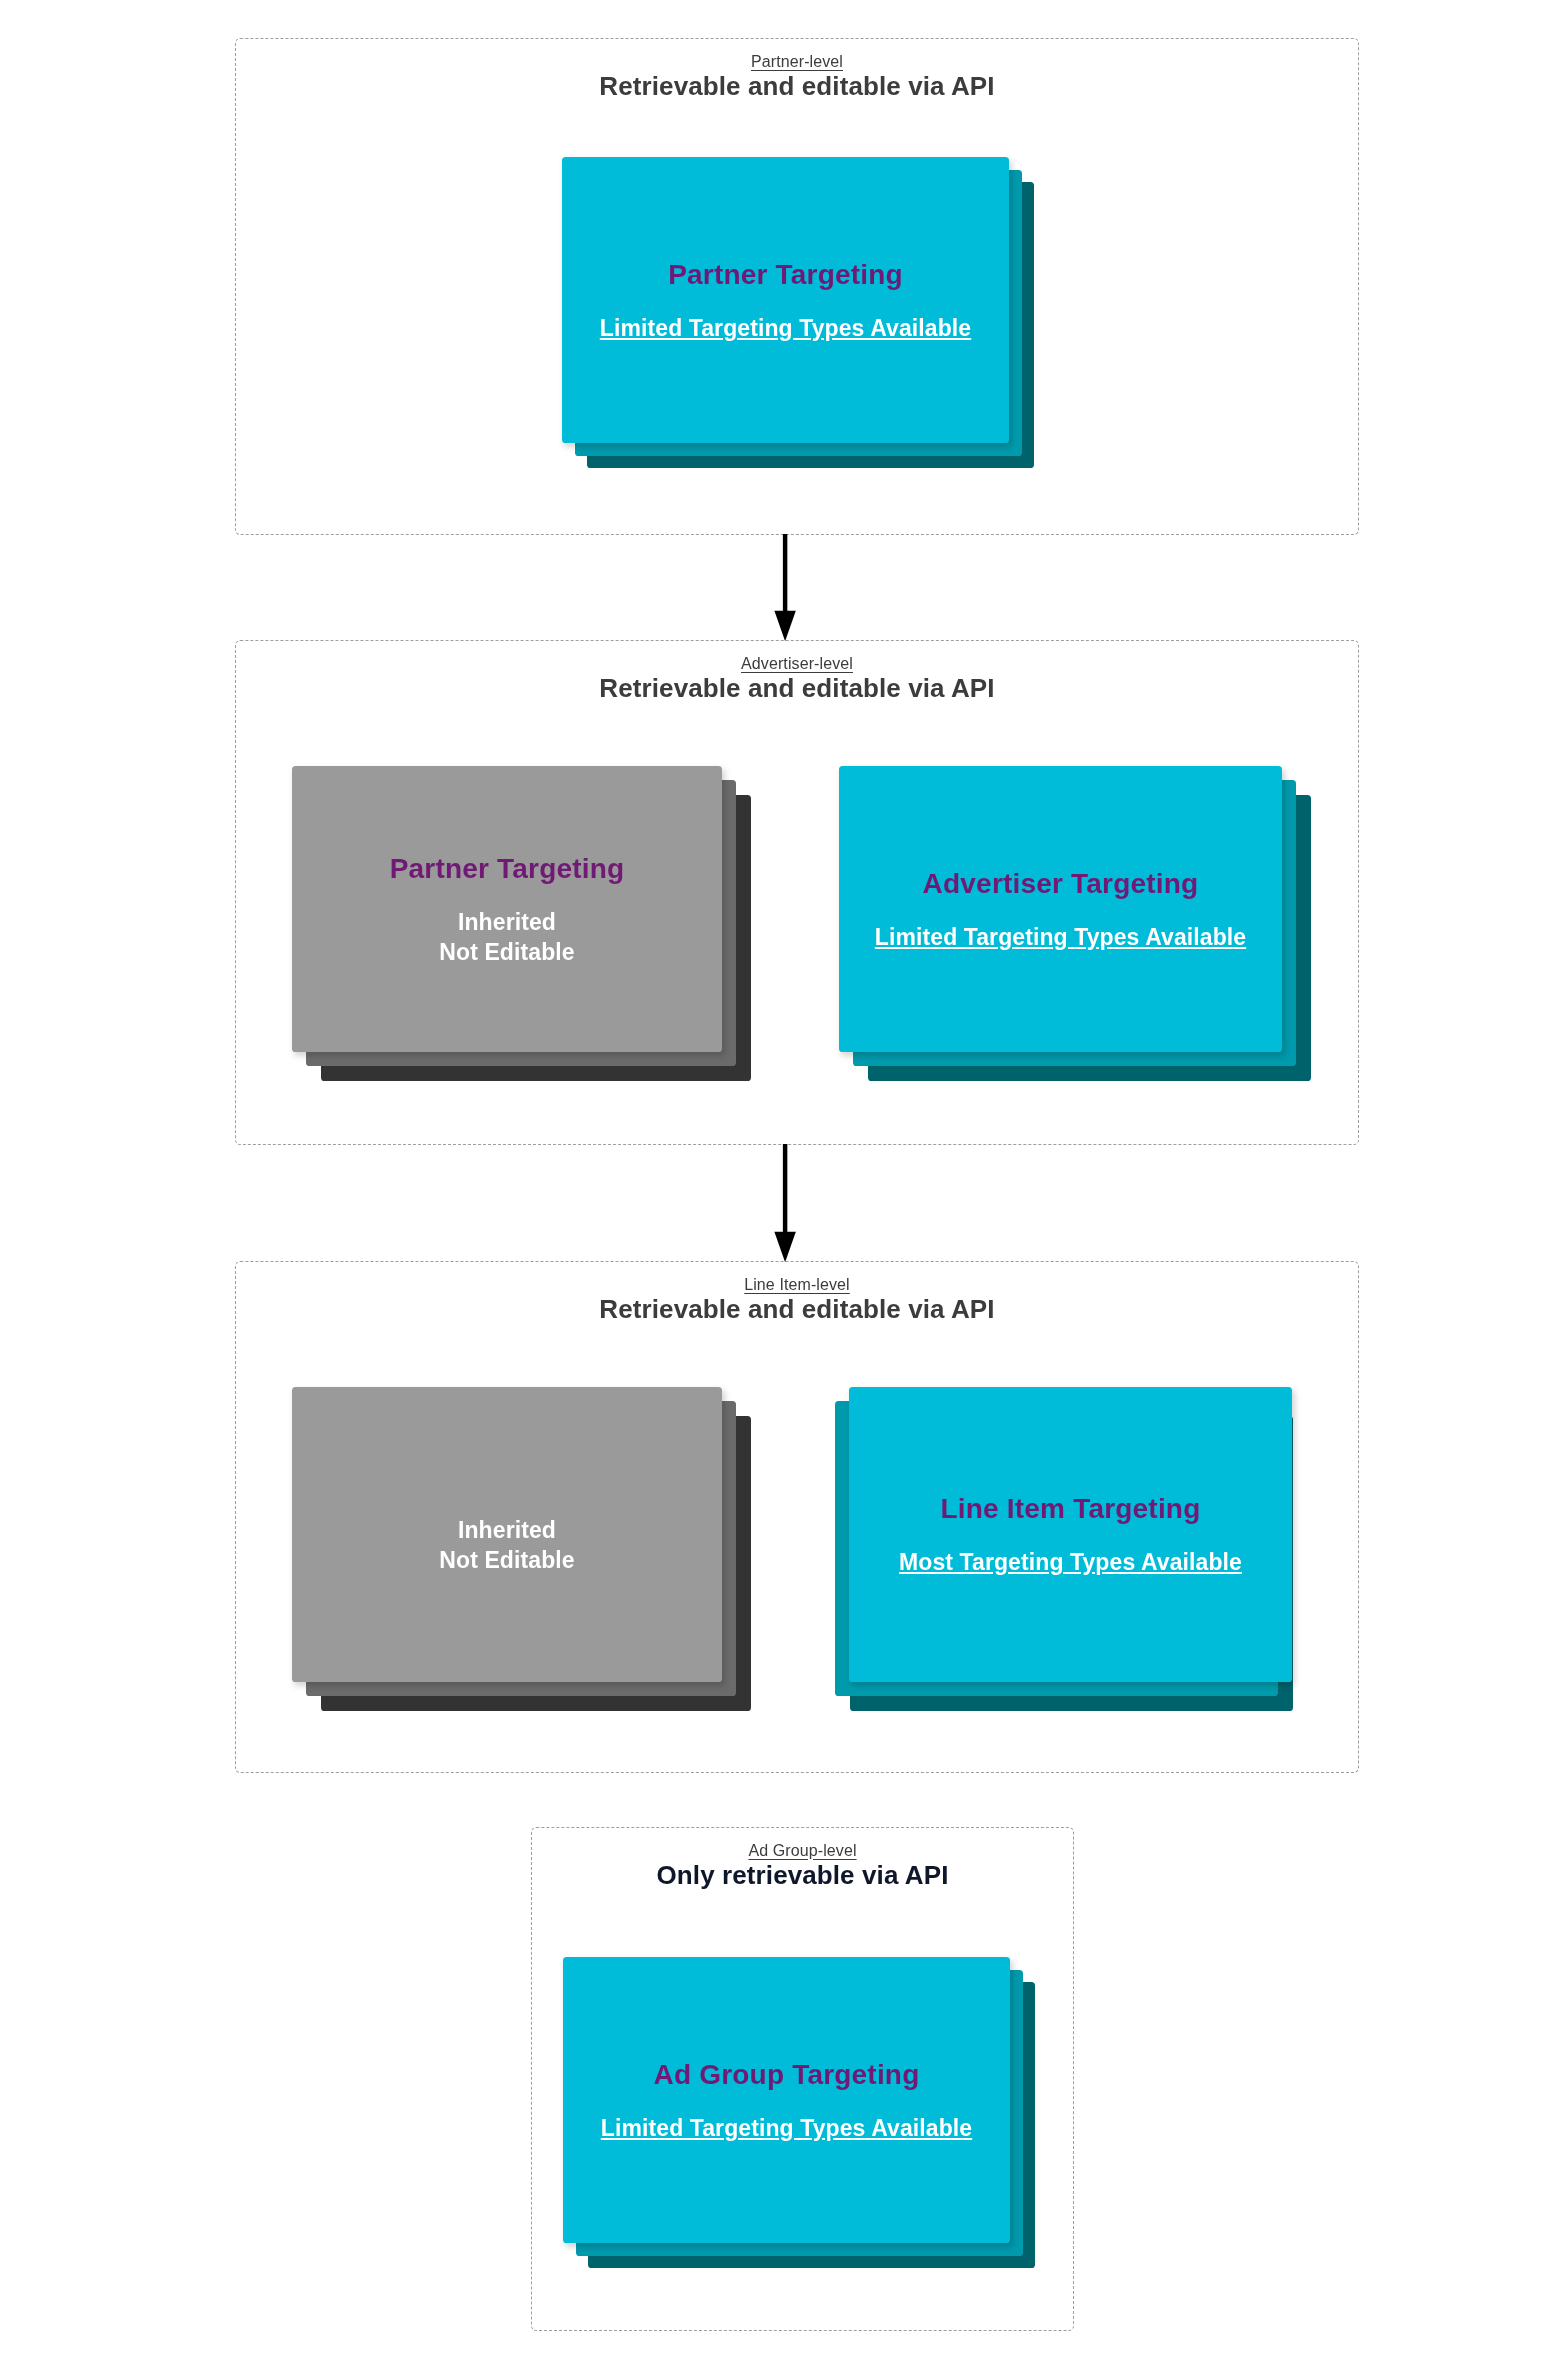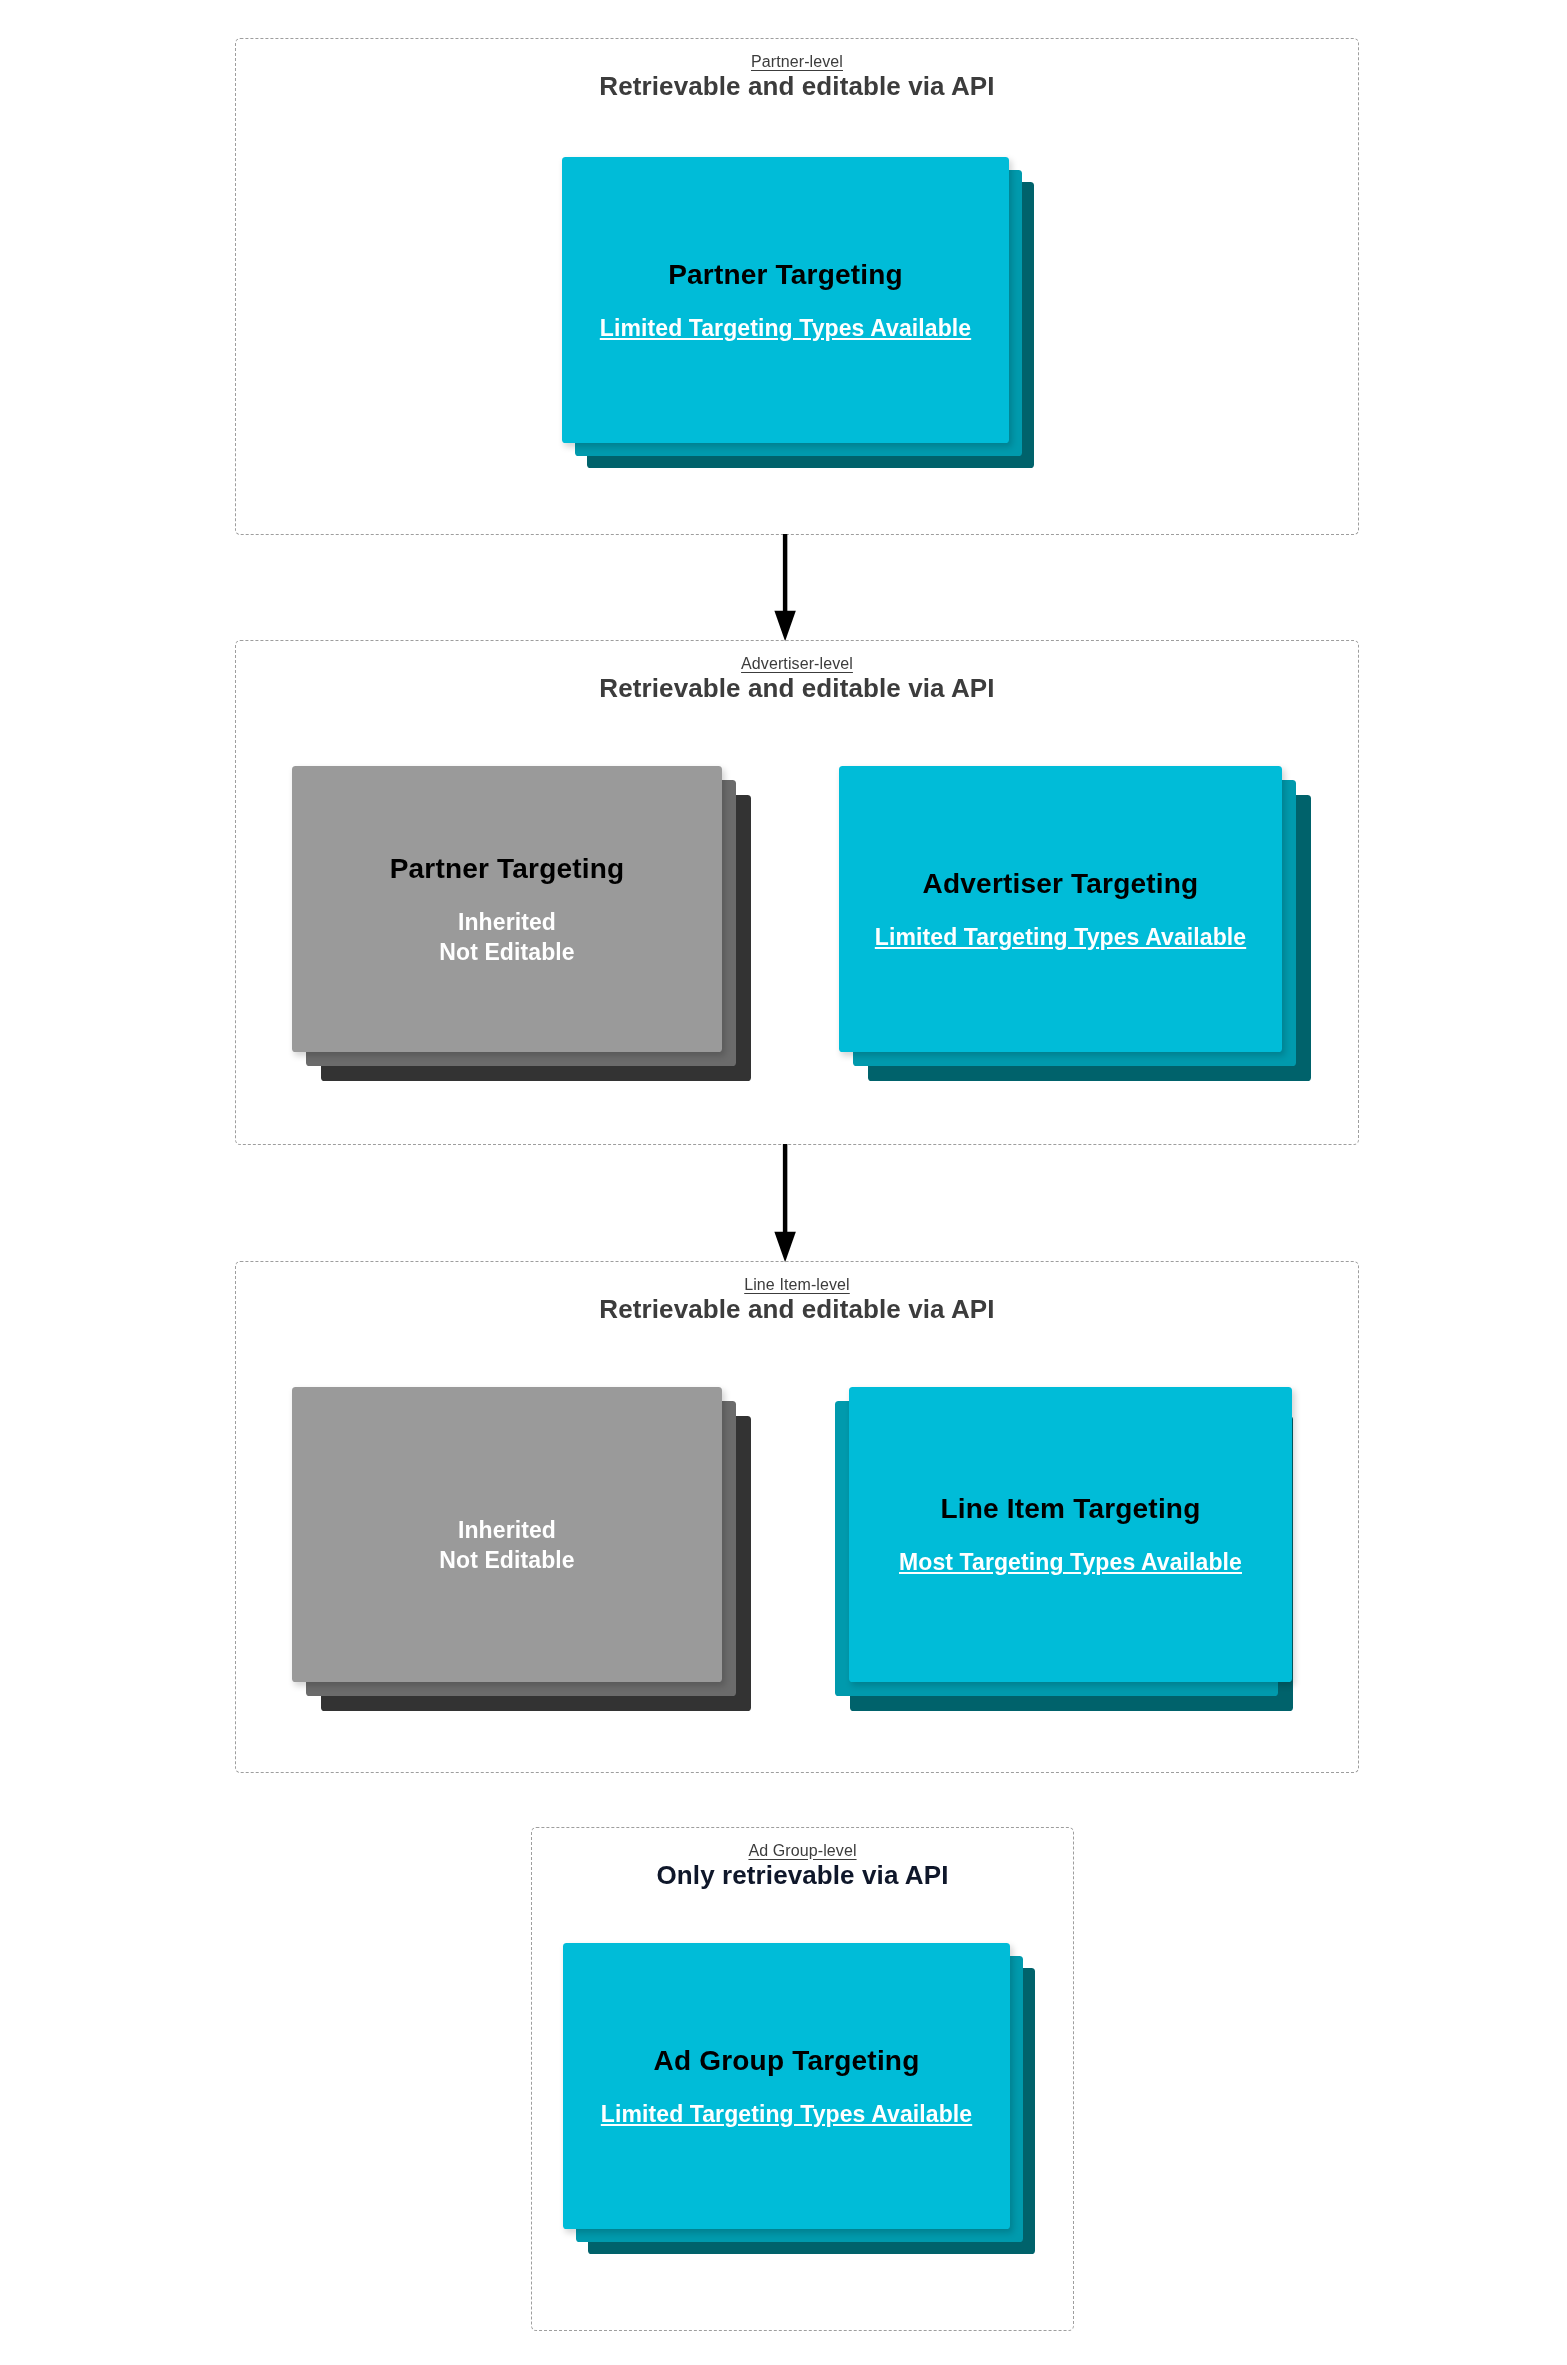--- a/index.html
+++ b/index.html
@@ -56,21 +56,21 @@
     display:flex;
     flex-direction:column;
     align-items:center;
     justify-content:center;
     padding:9px 19.6px;
     text-align:center;
   }
   .card-title {
     font-size:28px;
     font-weight:700;
-    color:#000000;
+    color:#701a75;
     line-height:1.26;
     letter-spacing:0.2px;
   }
   .card-note {
     margin-top:22px;
     font-size:23px;
     font-weight:700;
     color:#ffffff;
     line-height:1.28;
     letter-spacing:0.1px;
@@ -161,21 +161,21 @@
       </div>
     </div>
   </div>
 
   <div class="level-box" style="left:531px; top:1827px; width:543px; height:504px;">
     <div class="level-head" style="top:12.5px;">
       <span class="level-title">Ad Group-level</span>
       <span class="level-sub danger">Only retrievable via API</span>
     </div>
 
-    <div class="card-stack" style="left:31px; top:115px; width:482px; height:317px;">
+    <div class="card-stack" style="left:31px; top:129px; width:482px; height:317px;">
       <div class="card-layer card-back" style="left:25px; top:25px; width:447px; height:286px; background:#00626b;"></div>
       <div class="card-layer card-mid" style="left:12.5px; top:12.5px; width:447px; height:286px; background:#009aad;"></div>
       <div class="card-layer card-front" style="left:0px; top:0px; width:447px; height:286px; background:#00bcd8;">
         <div class="card-title">Ad Group Targeting</div>
         <div class="card-note u">Limited Targeting Types Available</div>
       </div>
     </div>
   </div>
 
 </div>

